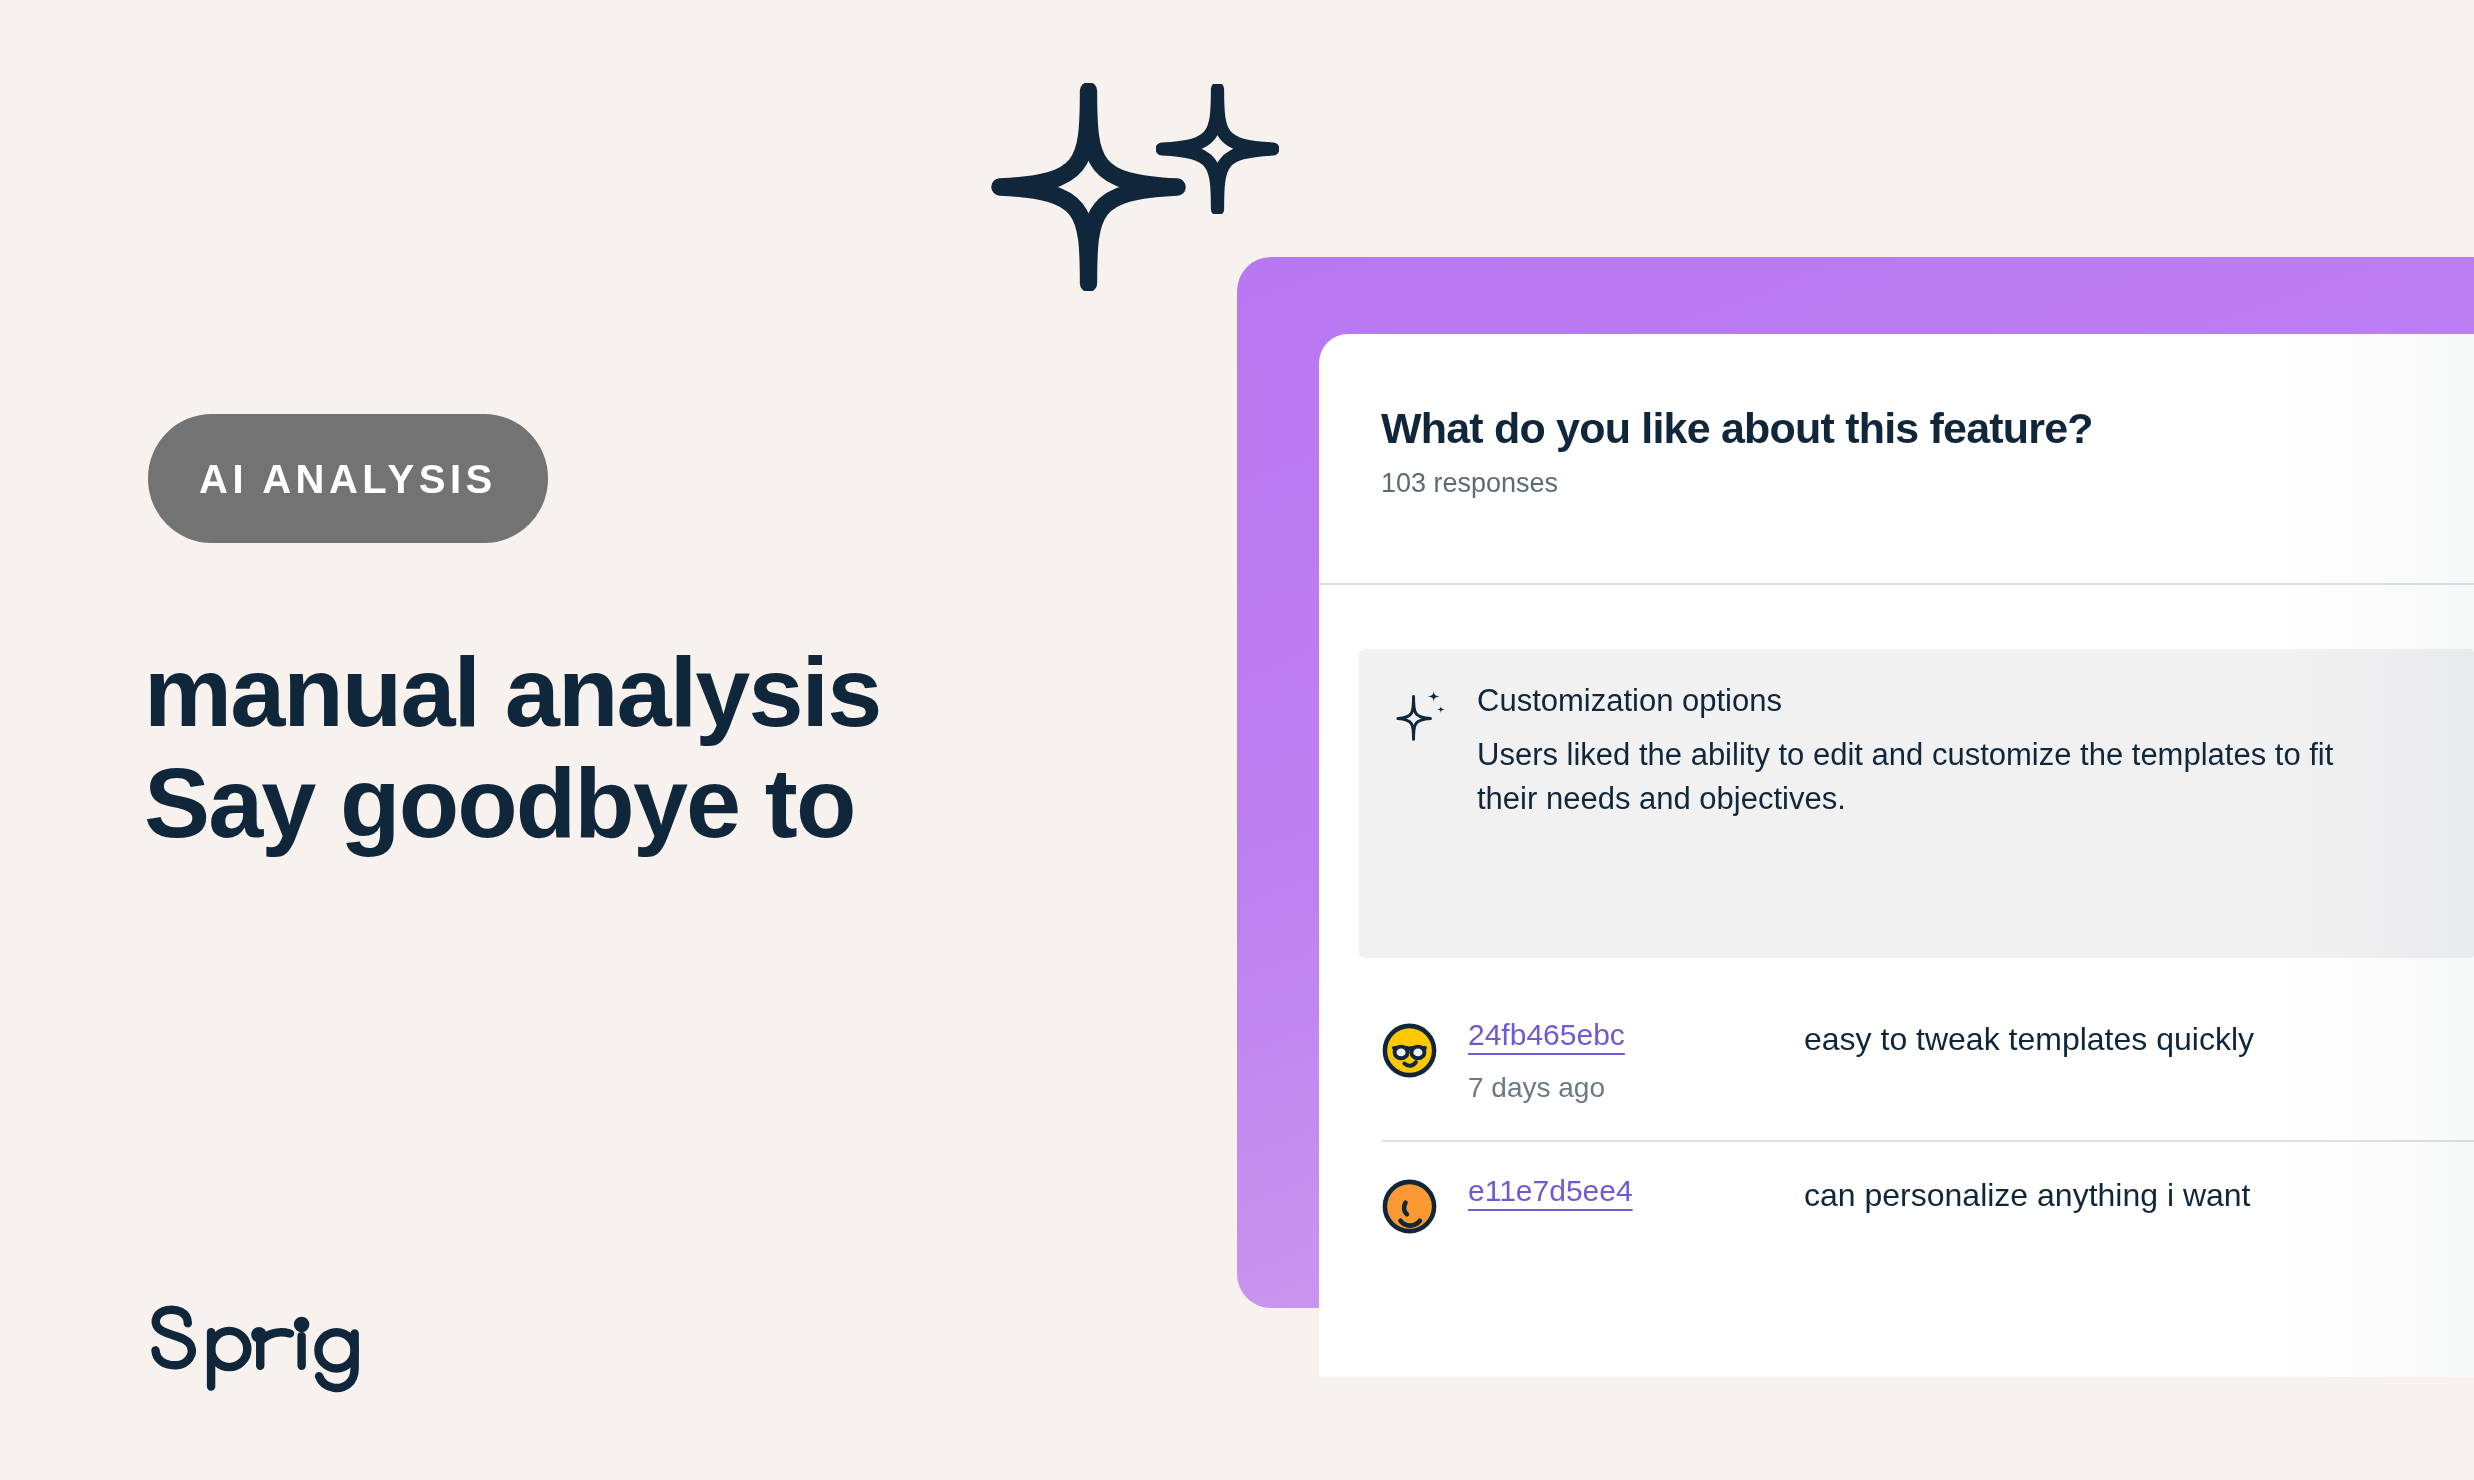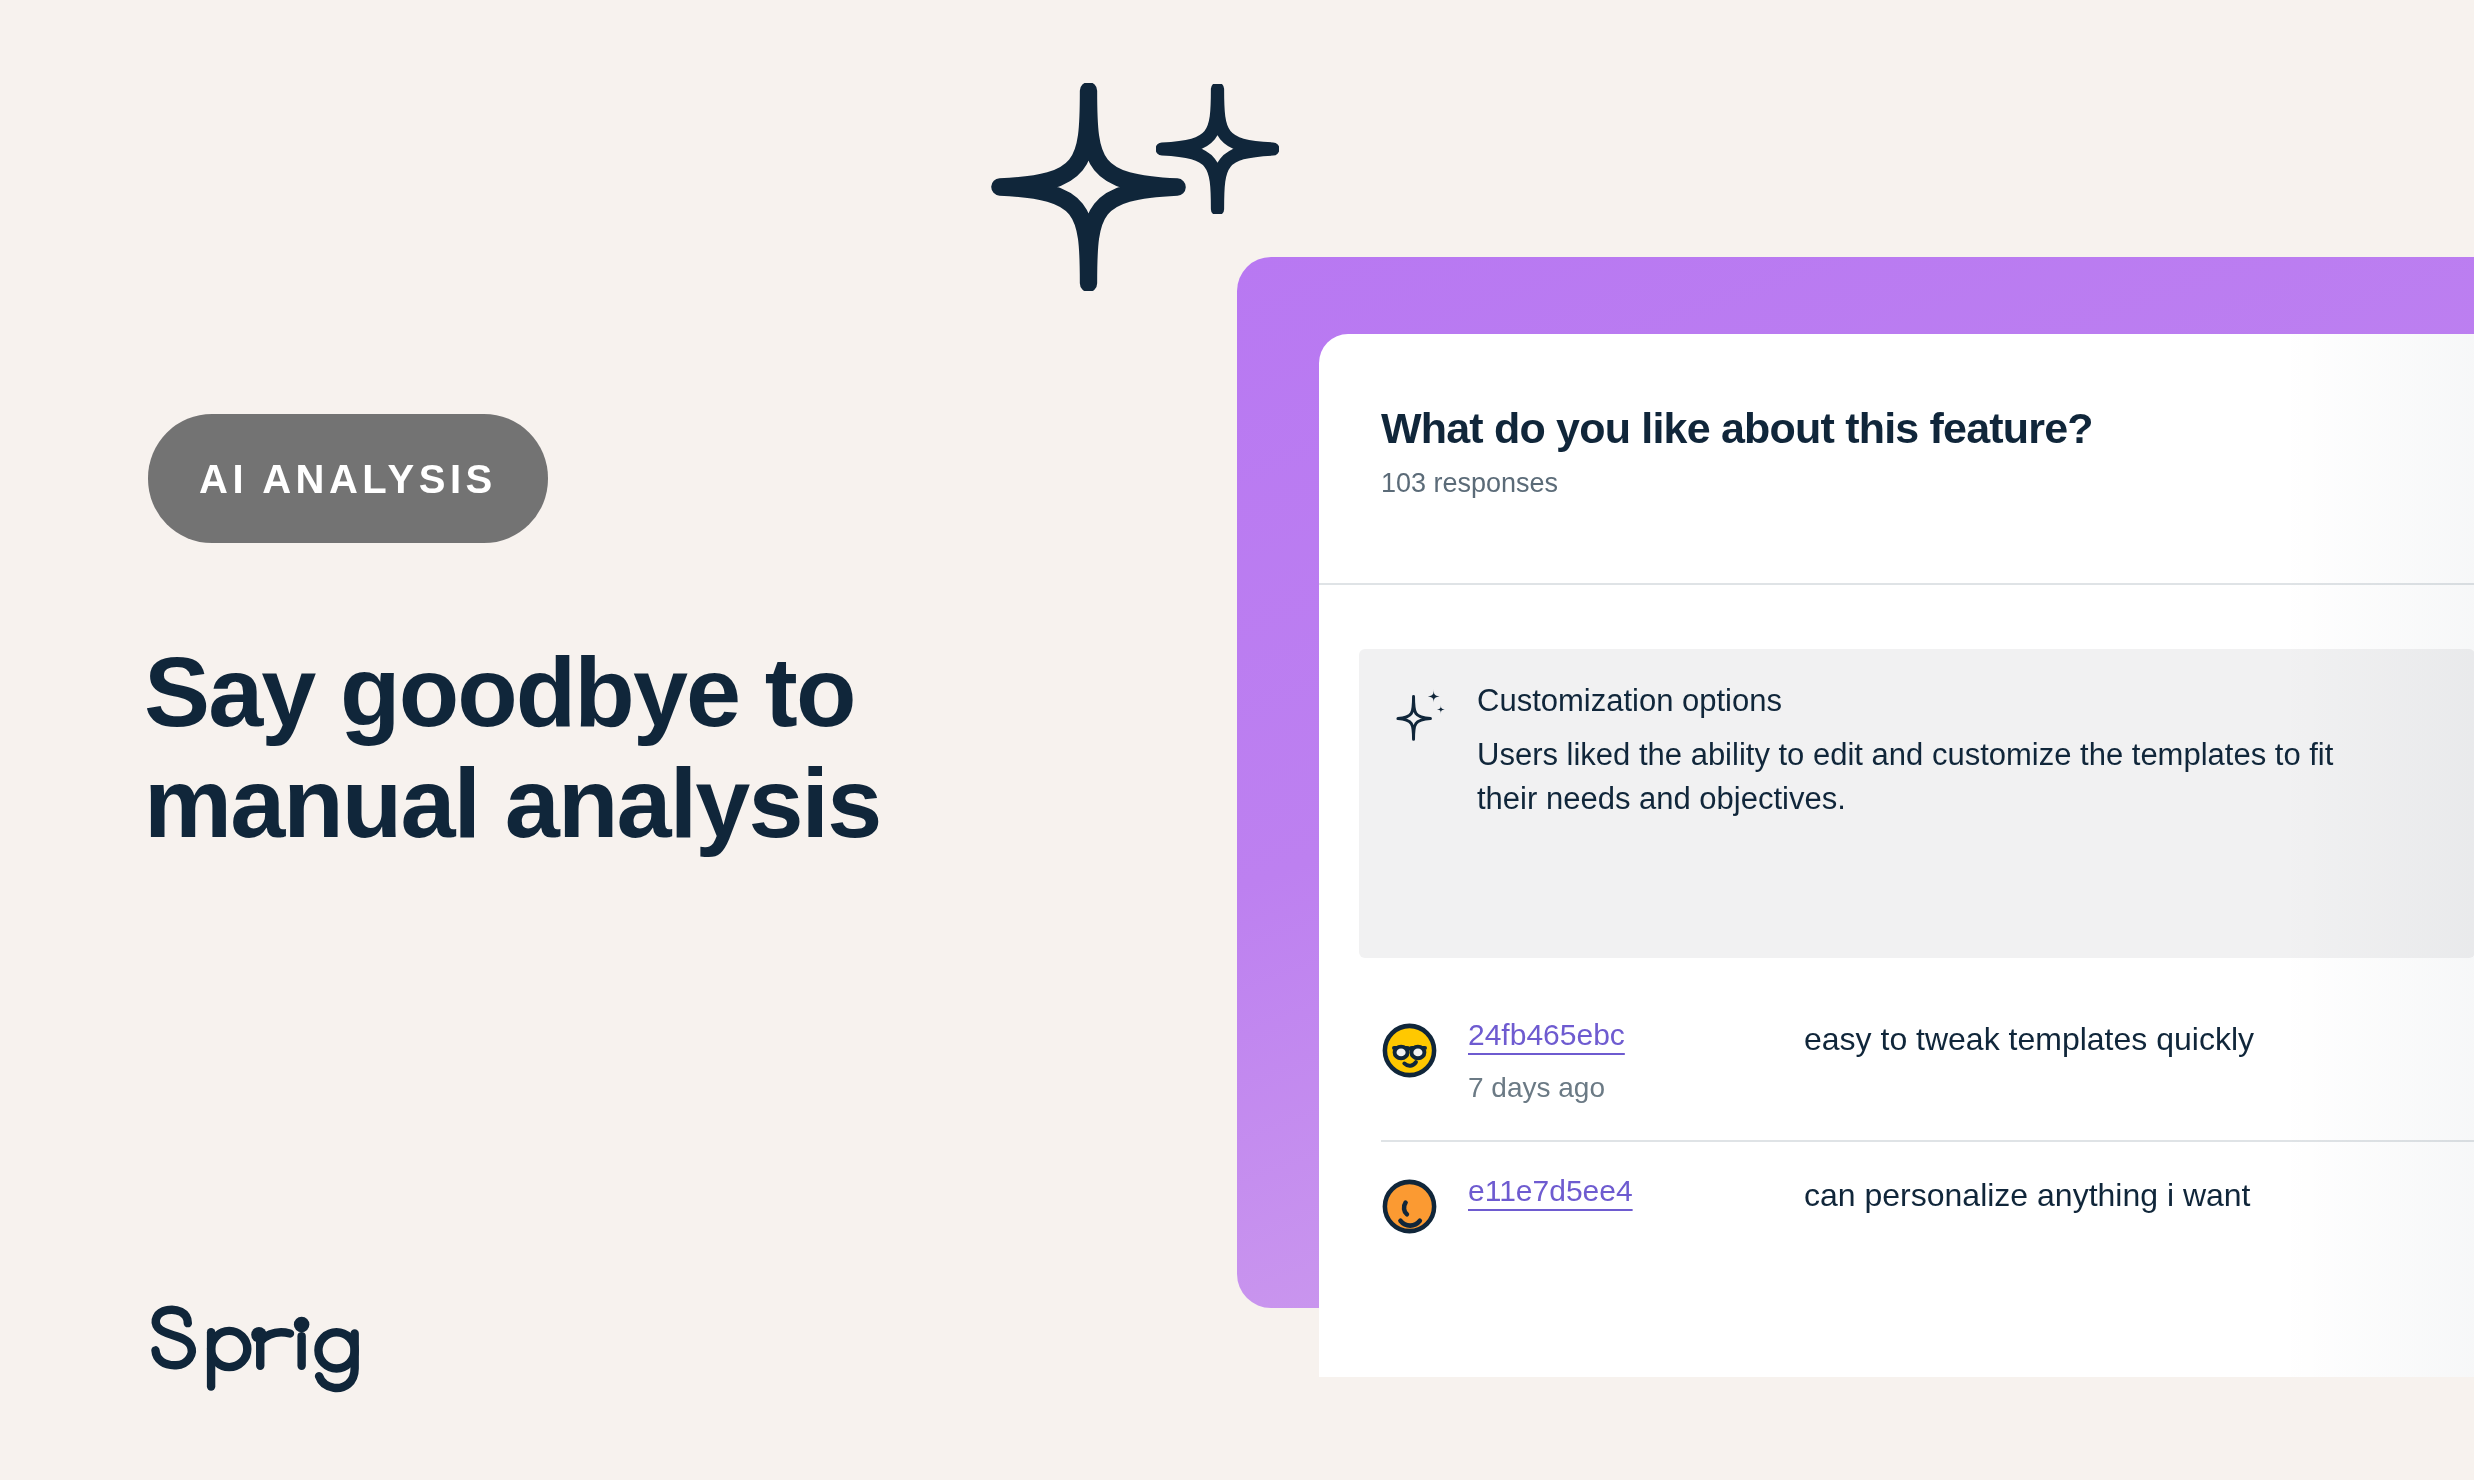--- a/index.html
+++ b/index.html
@@ -251,22 +251,22 @@
 </head>
 <body>
 
 <div class="left-panel">
 
   <div class="badge">
     <span class="badge-label">AI ANALYSIS</span>
   </div>
 
   <h1 class="headline">
+    <span class="headline-line">manual analysis</span>
     <span class="headline-line">Say goodbye to</span>
-    <span class="headline-line">manual analysis</span>
   </h1>
 
   <div class="logo">
     <svg viewBox="0 0 400 150" width="260" height="97" aria-hidden="true">
       <g fill="none" stroke="#10263a" stroke-width="13" stroke-linecap="round">
 
         <path d="M76 42 C76 25, 58 19, 44 22 C28 25, 22 38, 30 49 C40 62, 72 60, 80 76 C87 90, 76 106, 58 107 C40 108, 27 99, 26 84" fill="none"></path>
 
         <path d="M112 56 L112 140"></path>
         <circle cx="140" cy="82" r="28"></circle>

